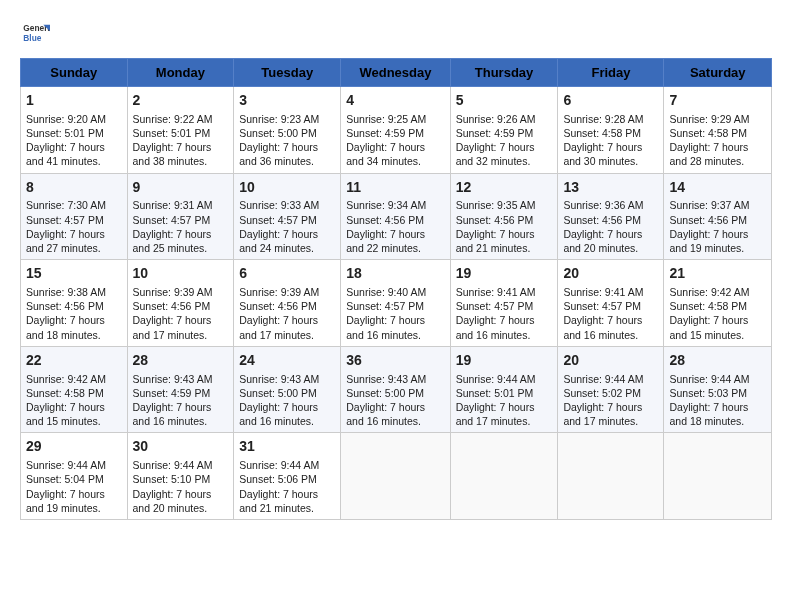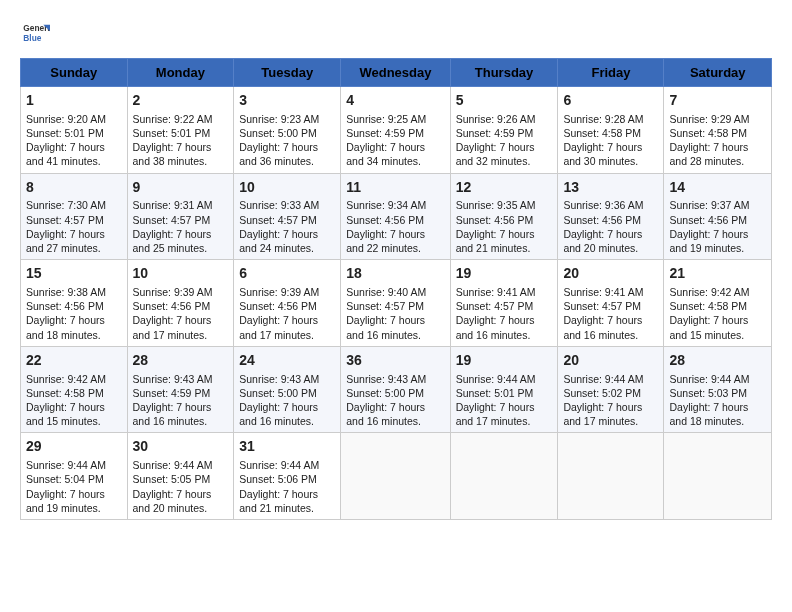--- a/index.html
+++ b/index.html
@@ -157,21 +157,21 @@
           <td><span class="day-num">22</span><span>Sunrise: 9:42 AM</span><br><span>Sunset: 4:58 PM</span><br><span>Daylight: 7 hours and 15 minutes.</span></td>
           <td><span class="day-num">28</span><span>Sunrise: 9:43 AM</span><br><span>Sunset: 4:59 PM</span><br><span>Daylight: 7 hours and 16 minutes.</span></td>
           <td><span class="day-num">24</span><span>Sunrise: 9:43 AM</span><br><span>Sunset: 5:00 PM</span><br><span>Daylight: 7 hours and 16 minutes.</span></td>
           <td><span class="day-num">36</span><span>Sunrise: 9:43 AM</span><br><span>Sunset: 5:00 PM</span><br><span>Daylight: 7 hours and 16 minutes.</span></td>
           <td><span class="day-num">19</span><span>Sunrise: 9:44 AM</span><br><span>Sunset: 5:01 PM</span><br><span>Daylight: 7 hours and 17 minutes.</span></td>
           <td><span class="day-num">20</span><span>Sunrise: 9:44 AM</span><br><span>Sunset: 5:02 PM</span><br><span>Daylight: 7 hours and 17 minutes.</span></td>
           <td><span class="day-num">28</span><span>Sunrise: 9:44 AM</span><br><span>Sunset: 5:03 PM</span><br><span>Daylight: 7 hours and 18 minutes.</span></td>
         </tr>
         <tr>
           <td><span class="day-num">29</span><span>Sunrise: 9:44 AM</span><br><span>Sunset: 5:04 PM</span><br><span>Daylight: 7 hours and 19 minutes.</span></td>
-          <td><span class="day-num">30</span><span>Sunrise: 9:44 AM</span><br><span>Sunset: 5:05 PM</span><br><span>Daylight: 7 hours and 20 minutes.</span></td>
+          <td><span class="day-num">30</span><span>Sunrise: 9:44 AM</span><br><span>Sunset: 5:10 PM</span><br><span>Daylight: 7 hours and 20 minutes.</span></td>
           <td><span class="day-num">31</span><span>Sunrise: 9:44 AM</span><br><span>Sunset: 5:06 PM</span><br><span>Daylight: 7 hours and 21 minutes.</span></td>
           <td class="empty-cell"></td>
           <td class="empty-cell"></td>
           <td class="empty-cell"></td>
           <td class="empty-cell"></td>
         </tr>
       </tbody>
   </table>
 </div>
 

